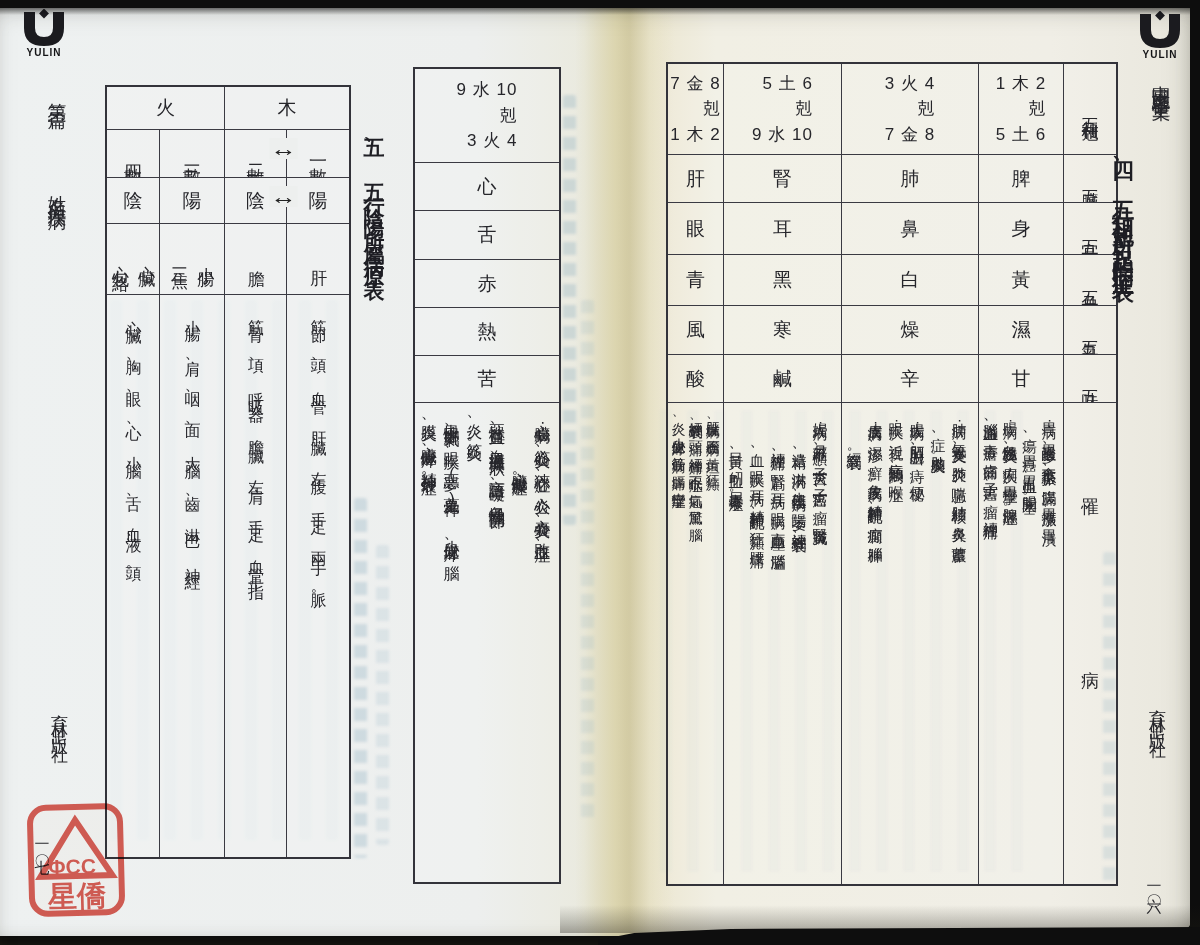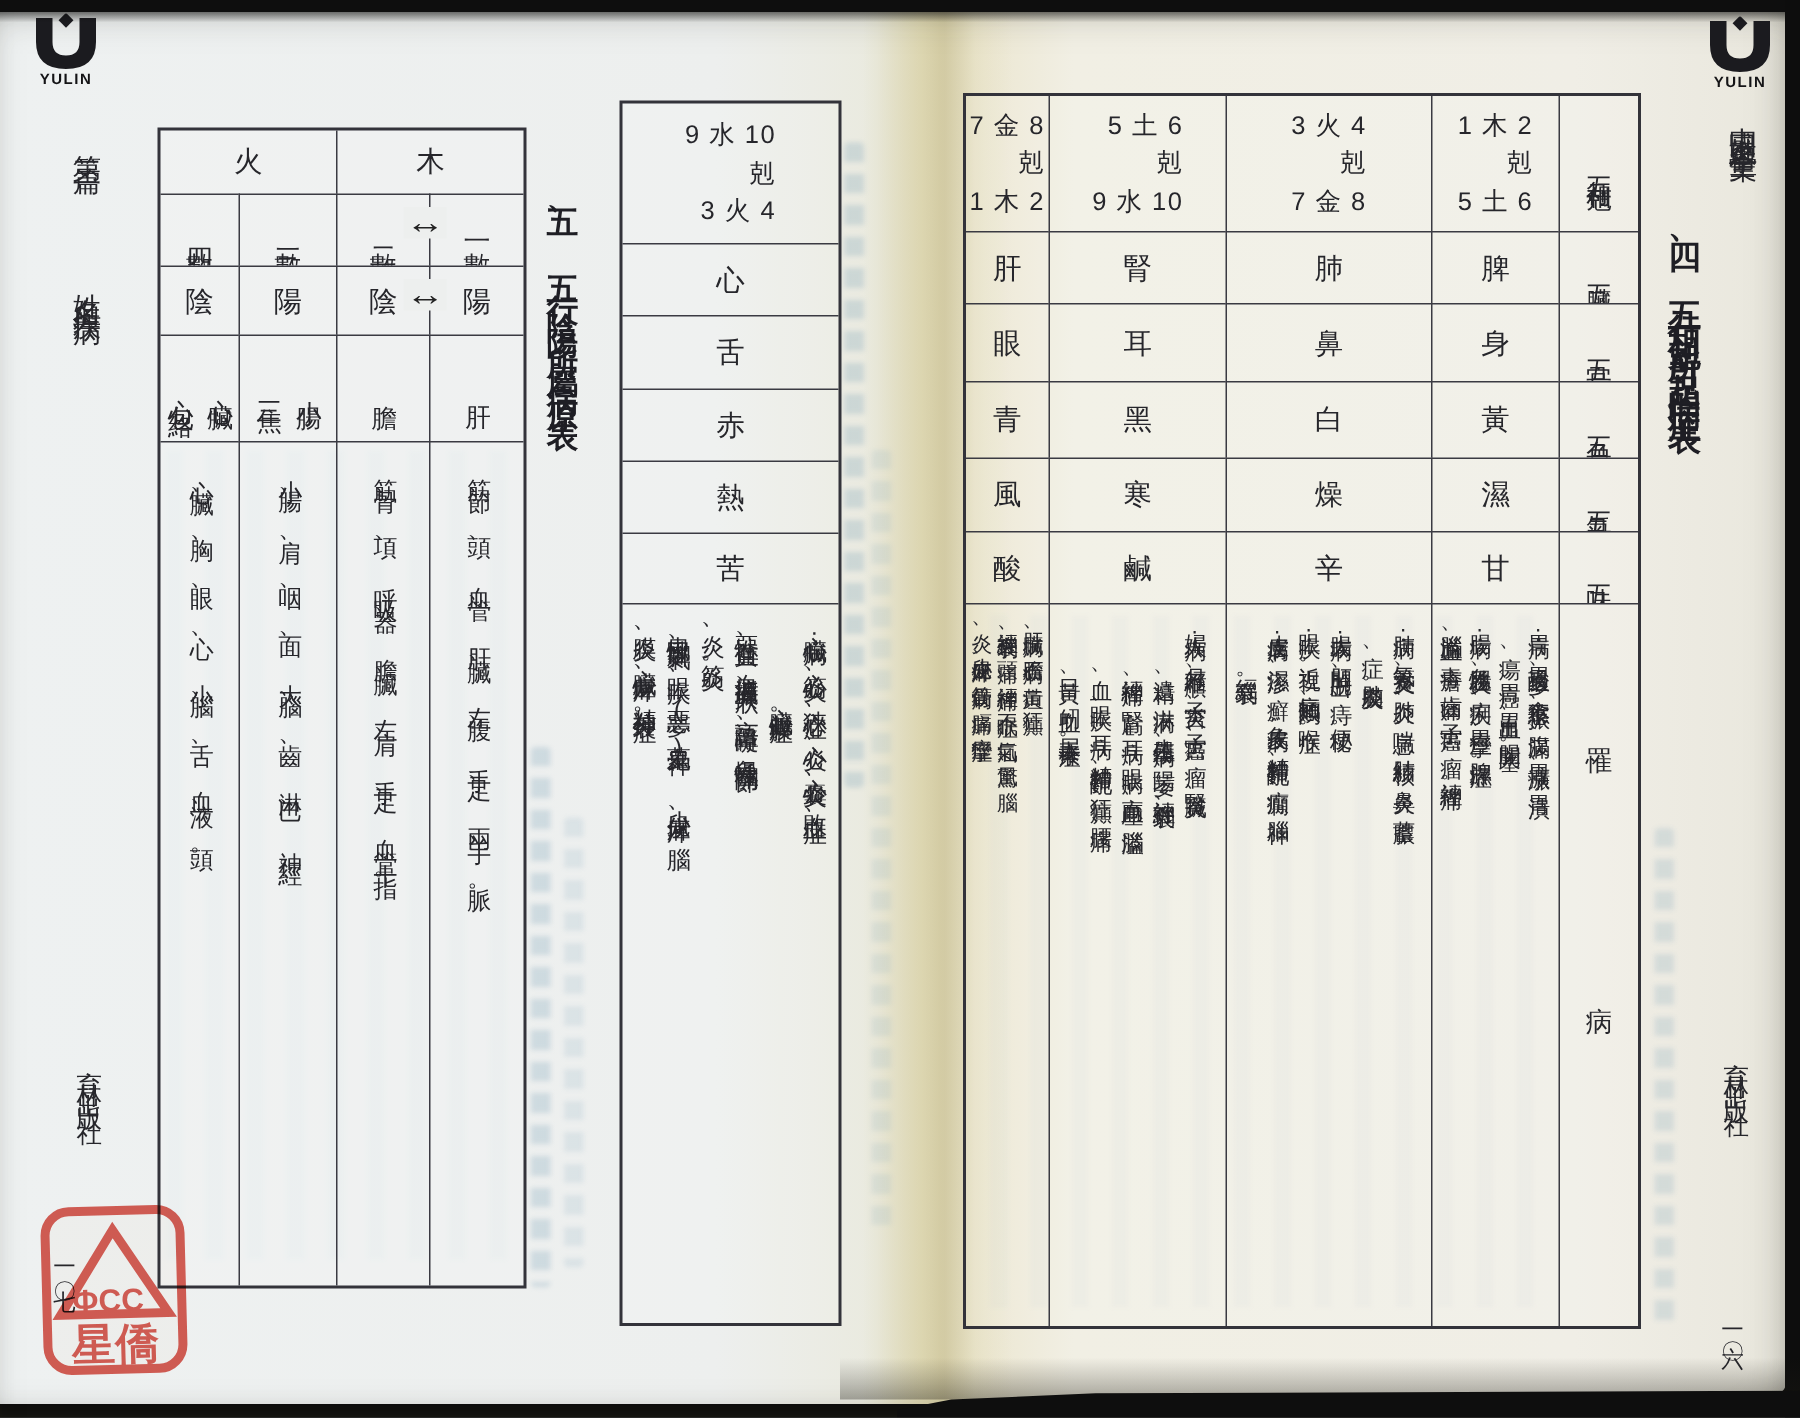--- a/index.html
+++ b/index.html
@@ -166,21 +166,21 @@
     </div>
   </div>
 
   <svg class="stamp" viewBox="0 0 100 120">
     <rect x="5" y="7" width="90" height="106" rx="16" fill="rgba(252,246,242,.45)" stroke="#d94a40" stroke-width="6"></rect>
     <path d="M50 20 L86 76 L14 76 Z" fill="none" stroke="#d94a40" stroke-width="6"></path>
     <text x="46" y="74" text-anchor="middle" font-size="21" font-weight="bold" fill="#d94a40">ΦCC</text>
     <text x="50" y="106" text-anchor="middle" font-size="29" font-weight="bold" fill="#d94a40">星僑</text>
   </svg>
 
-  <div class="grid" style="left:642px;top:62px;grid-template-columns:55px 118px 137px 85px 53px;grid-template-rows:90px 48px 52px 51px 49px 48px 482px;">
+  <div class="grid" style="left:666px;top:62px;grid-template-columns:55px 118px 137px 85px 53px;grid-template-rows:90px 48px 52px 51px 49px 48px 482px;">
 
     <div class="cell first-col first-row numcell">
         <span>7 金 8
 剋
 1 木 2</span>
       </div>
     <div class="cell first-row numcell">
         <span>5 土 6
 剋
 9 水 10</span>

